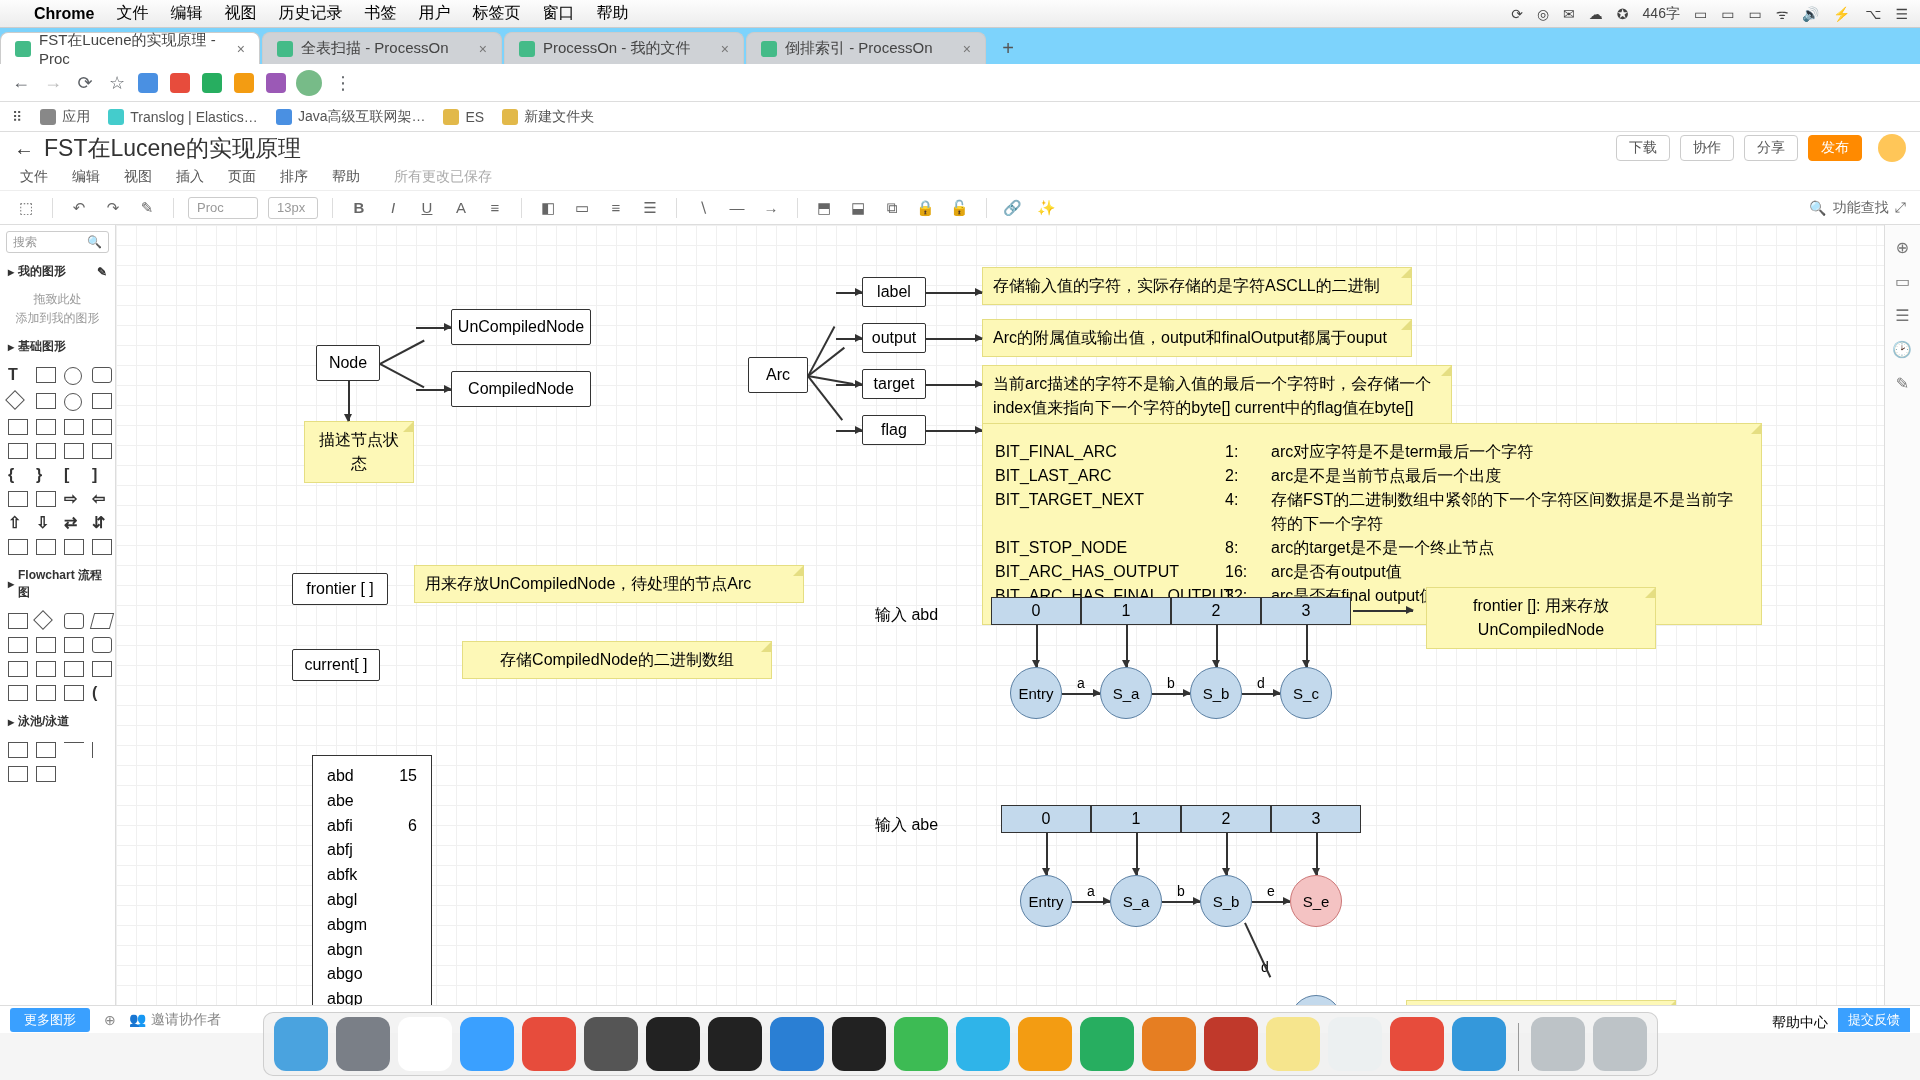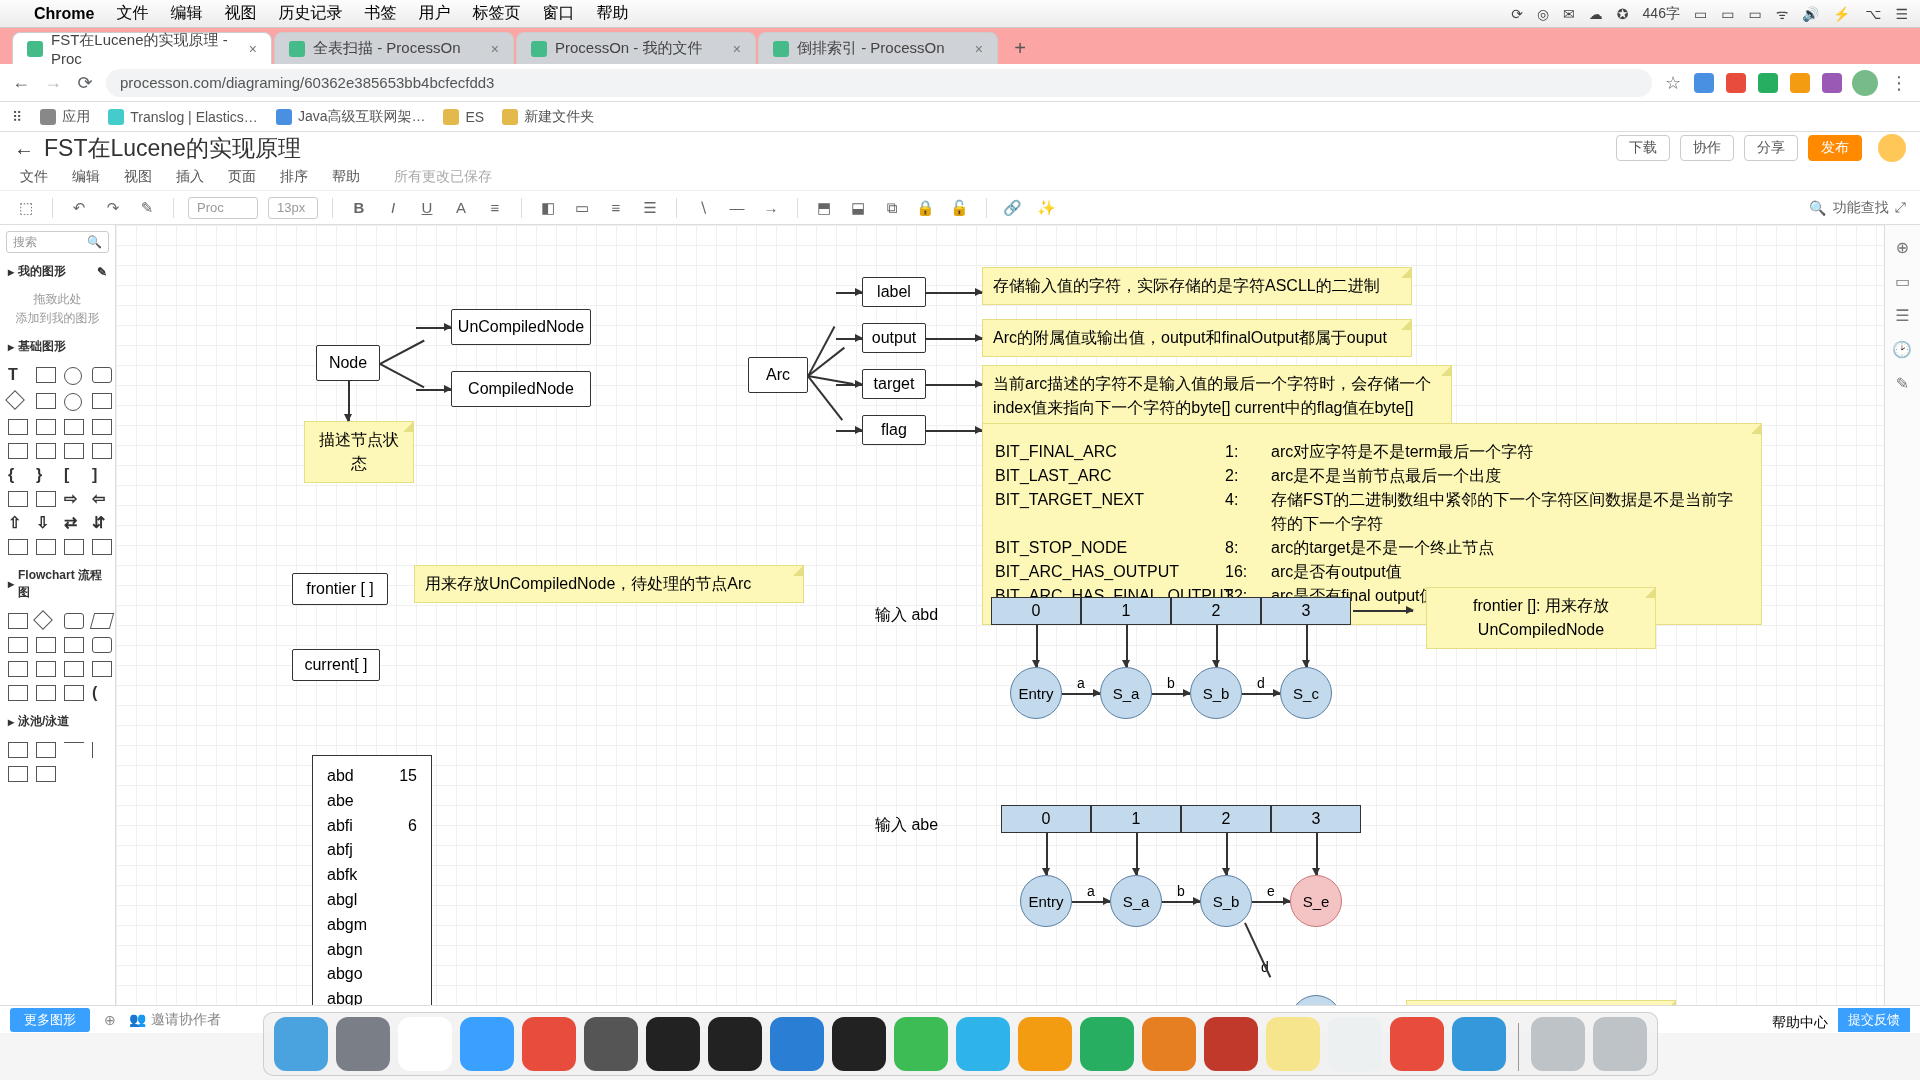--- a/index.html
+++ b/index.html
@@ -6,21 +6,21 @@
 body{width:1920px;height:1080px;overflow:hidden;background:#f5f5f5;position:relative}
 
 
 .menubar{height:28px;background:linear-gradient(#fdfdfd,#ececec);display:flex;align-items:center;font-size:16px;color:#000;border-bottom:1px solid #ccc;padding:0 12px;justify-content:space-between}
 .menubar .left,.menubar .right{display:flex;align-items:center;gap:22px}
 .menubar .right{gap:14px;font-size:14px;color:#444}
 .menubar .apple{font-size:18px}
 .menubar b{font-weight:600}
 
 
-.tabstrip{height:36px;background:#fca5a5;display:flex;align-items:flex-end;padding-left:12px;gap:0}
+.tabstrip{height:36px;background:#7dd3fc;display:flex;align-items:flex-end;gap:0}
 .tab{height:32px;background:#fff;border-radius:8px 8px 0 0;display:flex;align-items:center;padding:0 14px;font-size:15px;color:#444;min-width:240px;max-width:260px;position:relative;margin-right:2px;border:1px solid #ccc;border-bottom:none}
 .tab.inactive{background:#cfd2d6}
 .tab .x{margin-left:auto;color:#777;font-size:14px;padding-left:12px}
 .tab .fav{width:16px;height:16px;border-radius:3px;background:#4b8;margin-right:8px;flex:none}
 .newtab{width:28px;height:28px;display:flex;align-items:center;justify-content:center;color:#555;font-size:20px;margin-left:6px;margin-bottom:2px}
 
 .addrbar{height:38px;background:#fff;display:flex;align-items:center;padding:0 10px;gap:10px;border-bottom:1px solid #ddd}
 .nav-icn{width:22px;height:22px;display:flex;align-items:center;justify-content:center;color:#5f6368;font-size:18px}
 .omnibox{flex:1;height:28px;background:#f1f3f4;border-radius:14px;display:flex;align-items:center;padding:0 14px;font-size:15px;color:#555}
 .ext{display:flex;gap:12px;align-items:center}
@@ -154,23 +154,20 @@
       <span>倒排索引 - ProcessOn</span>
       <span class="x">×</span>
     </div>
   <div class="newtab">+</div>
 </div>
 
 <div class="addrbar">
   <span class="nav-icn">←</span>
   <span class="nav-icn" style="color:#bbb">→</span>
   <span class="nav-icn">⟳</span>
-  <div class="omnibox">
-      <span>processon.com/diagraming/60362e385653bb4bcfecfdd3</span>
-    </div>
   <span class="nav-icn">☆</span>
   <div class="ext">
     <span style="background:#4a90e2"></span>
     <span style="background:#e74c3c"></span>
     <span style="background:#27ae60"></span>
     <span style="background:#f39c12"></span>
     <span style="background:#9b59b6"></span>
   </div>
   <div class="avatar"></div>
   <span class="nav-icn">⋮</span>
@@ -419,20 +416,21 @@
           </div>
       </div>
 
       <div class="box" style="left:176px;top:348px;width:96px;height:32px">
           <span>frontier [ ]</span>
         </div>
       <div class="note" style="left:298px;top:340px;width:390px;text-align:left"><span>用来存放UnCompiledNode，待处理的节点Arc</span></div>
       <div class="box" style="left:176px;top:424px;width:88px;height:32px">
           <span>current[ ]</span>
         </div>
+      <div class="note" style="left:346px;top:416px;width:310px;text-align:center"><span>存储CompiledNode的二进制数组</span></div>
 
       <div class="lbl" style="left:759px;top:380px">输入 abd</div>
       <div id="cells1">
           <div class="cell" style="left: 875px; top: 372px; width: 90px; height: 28px;">0</div>
           <div class="line arrowD" style="left: 920px; top: 400px; width: 1.5px; height: 42px;"></div>
           <div class="cell" style="left: 965px; top: 372px; width: 90px; height: 28px;">1</div>
           <div class="line arrowD" style="left: 1010px; top: 400px; width: 1.5px; height: 42px;"></div>
           <div class="cell" style="left: 1055px; top: 372px; width: 90px; height: 28px;">2</div>
           <div class="line arrowD" style="left: 1100px; top: 400px; width: 1.5px; height: 42px;"></div>
           <div class="cell" style="left: 1145px; top: 372px; width: 90px; height: 28px;">3</div>

